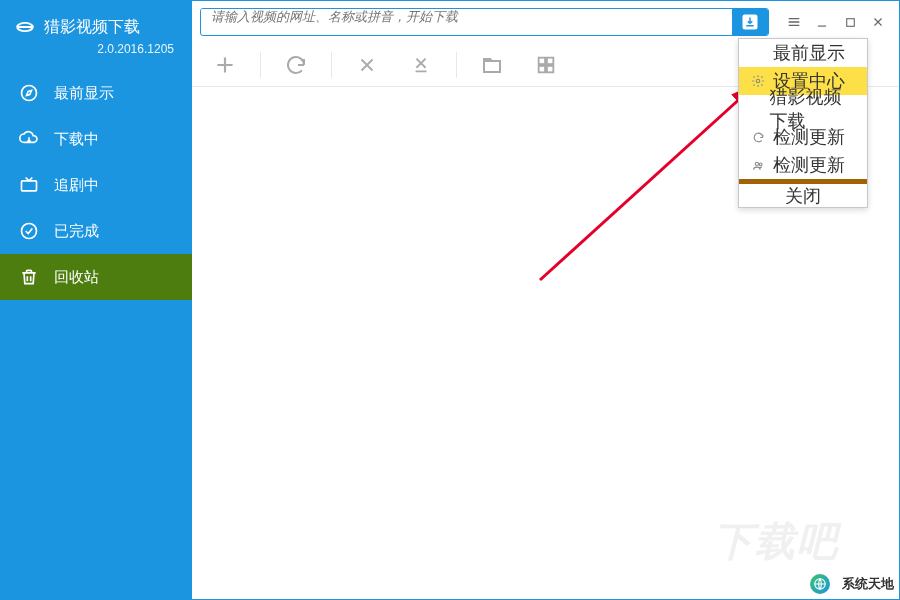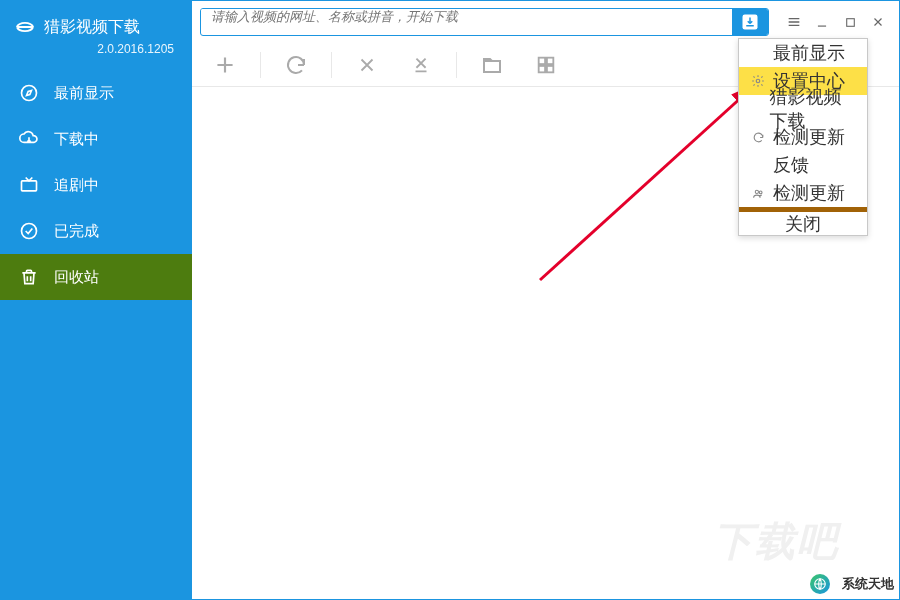--- a/index.html
+++ b/index.html
@@ -235,24 +235,20 @@
     </div>
     <div class="dd-item">
       <span class="dd-icon">
         <svg width="13" height="13" viewBox="0 0 24 24" stroke="#888" stroke-width="2" fill="none">
             <path d="M20 12a8 8 0 10-2 5.3M20 12V7m0 5h-5"></path>
           </svg>
       </span>
       <span>检测更新</span>
     </div>
     <div class="dd-item">
-      <span class="dd-icon"></span>
-      <span>反馈</span>
-    </div>
-    <div class="dd-item">
       <span class="dd-icon">
         <svg width="13" height="13" viewBox="0 0 24 24" stroke="#888" stroke-width="2" fill="none">
             <circle cx="9" cy="9" r="3"></circle>
             <circle cx="16" cy="10" r="2.5"></circle>
             <path d="M3 20c0-3 3-5 6-5s6 2 6 5M14 19c0-2 2-4 4-4"></path>
           </svg>
       </span>
       <span>检测更新</span>
     </div>
     <div class="dd-item sep-above">

